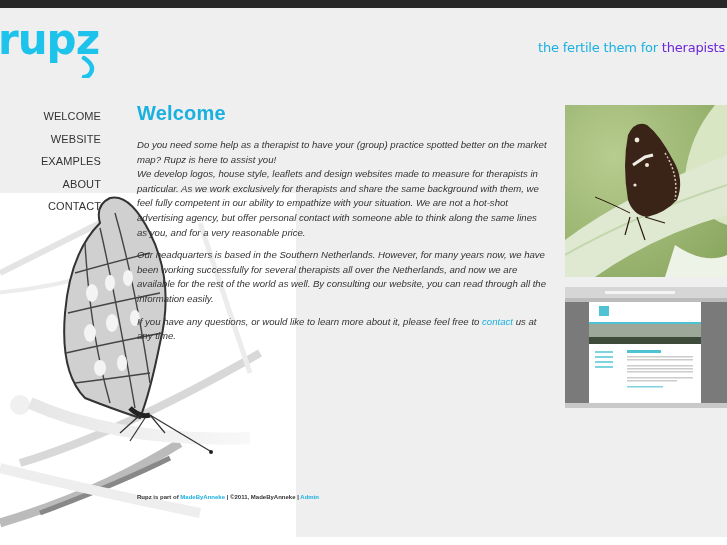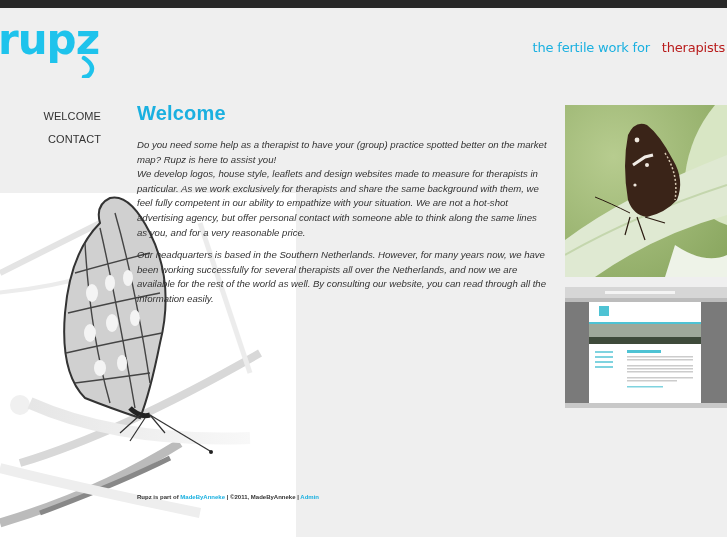--- a/index.html
+++ b/index.html
@@ -11,21 +11,21 @@
 
     
     .art { position: absolute; left: 0; top: 193px; width: 296px; height: 344px; background: #ffffff; overflow: hidden; }
     .art svg { position: absolute; left: 0; top: 0; }
 
     .logo { position: absolute; left: -2px; top: 14px; height: 64px; width: 100px; }
     .logo-text { position: absolute; left: 0; top: 4px; font-family: "DejaVu Sans", sans-serif; font-size: 42px; font-weight: bold; color: #1ec3ec; letter-spacing: -1px; line-height: 44px; }
     .logo svg { position: absolute; left: 0; top: 0; }
 
     .tagline { position: absolute; right: 2px; top: 40px; font-family: "DejaVu Sans", sans-serif; font-size: 13px; color: #1ab0e0; white-space: nowrap; letter-spacing: -0.2px; }
-    .tagline .dark { color: #b91c1c; margin-left: 8px; }
+    .tagline .dark { color: #6d28d9; }
 
     .nav { position: absolute; left: 0; top: 108px; width: 101px; }
     .nav-item { display: block; text-align: right; font-size: 11px; color: #333333; text-decoration: none; height: 22.6px; line-height: 16px; letter-spacing: 0.1px; }
 
     .content { position: absolute; left: 137px; top: 100px; width: 410px; font-size: 9.6px; line-height: 14.6px; color: #333333; }
     .content h1 { font-size: 20px; font-weight: bold; color: #1ab0e0; line-height: 26px; margin-bottom: 12px; letter-spacing: 0.2px; }
     .content p { margin-bottom: 8px; font-style: italic; }
     .content a { color: #1ab0e0; text-decoration: none; }
 
     .footer { position: absolute; left: 137px; top: 494px; font-size: 6px; font-weight: bold; color: #333333; white-space: nowrap; }
@@ -89,32 +89,36 @@
 </div>
 
 <div class="logo">
   <span class="logo-text">rupz</span>
   <svg width="100" height="64">
     <path d="M86 44 Q98 52 92 60 Q90 63 86 63" stroke="#1ec3ec" stroke-width="4.5" fill="none" stroke-linecap="round"></path>
   </svg>
 </div>
 
 <div class="tagline">
-  <span>the fertile work for </span><span class="dark">therapists</span>
+  <span>the fertile them for </span><span class="dark">therapists</span>
 </div>
 
 <nav class="nav">
   <a class="nav-item">WELCOME</a>
+  <a class="nav-item">WEBSITE</a>
+  <a class="nav-item">EXAMPLES</a>
+  <a class="nav-item">ABOUT</a>
   <a class="nav-item">CONTACT</a>
 </nav>
 
 <div class="content">
   <h1>Welcome</h1>
   <p><span>Do you need some help as a therapist to have your (group) practice spotted better on the market map? Rupz is here to assist you!</span><br><span>We develop logos, house style, leaflets and design websites made to measure for therapists in particular. As we work exclusively for therapists and share the same background with them, we feel fully competent in our ability to empathize with your situation. We are not a hot-shot advertising agency, but offer personal contact with someone able to think along the same lines as you, and for a very reasonable price.</span></p>
   <p>Our headquarters is based in the Southern Netherlands. However, for many years now, we have been working successfully for several therapists all over the Netherlands, and now we are available for the rest of the world as well. By consulting our website, you can read through all the information easily.</p>
+  <p><span>If you have any questions, or would like to learn more about it, please feel free to </span><a>contact</a><span> us at any time.</span></p>
 </div>
 
 <div class="footer">
   <span>Rupz is part of </span><a>MadeByAnneke</a><span> | ©2011, MadeByAnneke | </span><a>Admin</a>
 </div>
 
 <div class="photo1">
   <svg width="162" height="172" viewBox="0 0 162 172">
     <defs>
       <radialGradient id="bg1" cx="0.3" cy="0.3" r="0.9">

